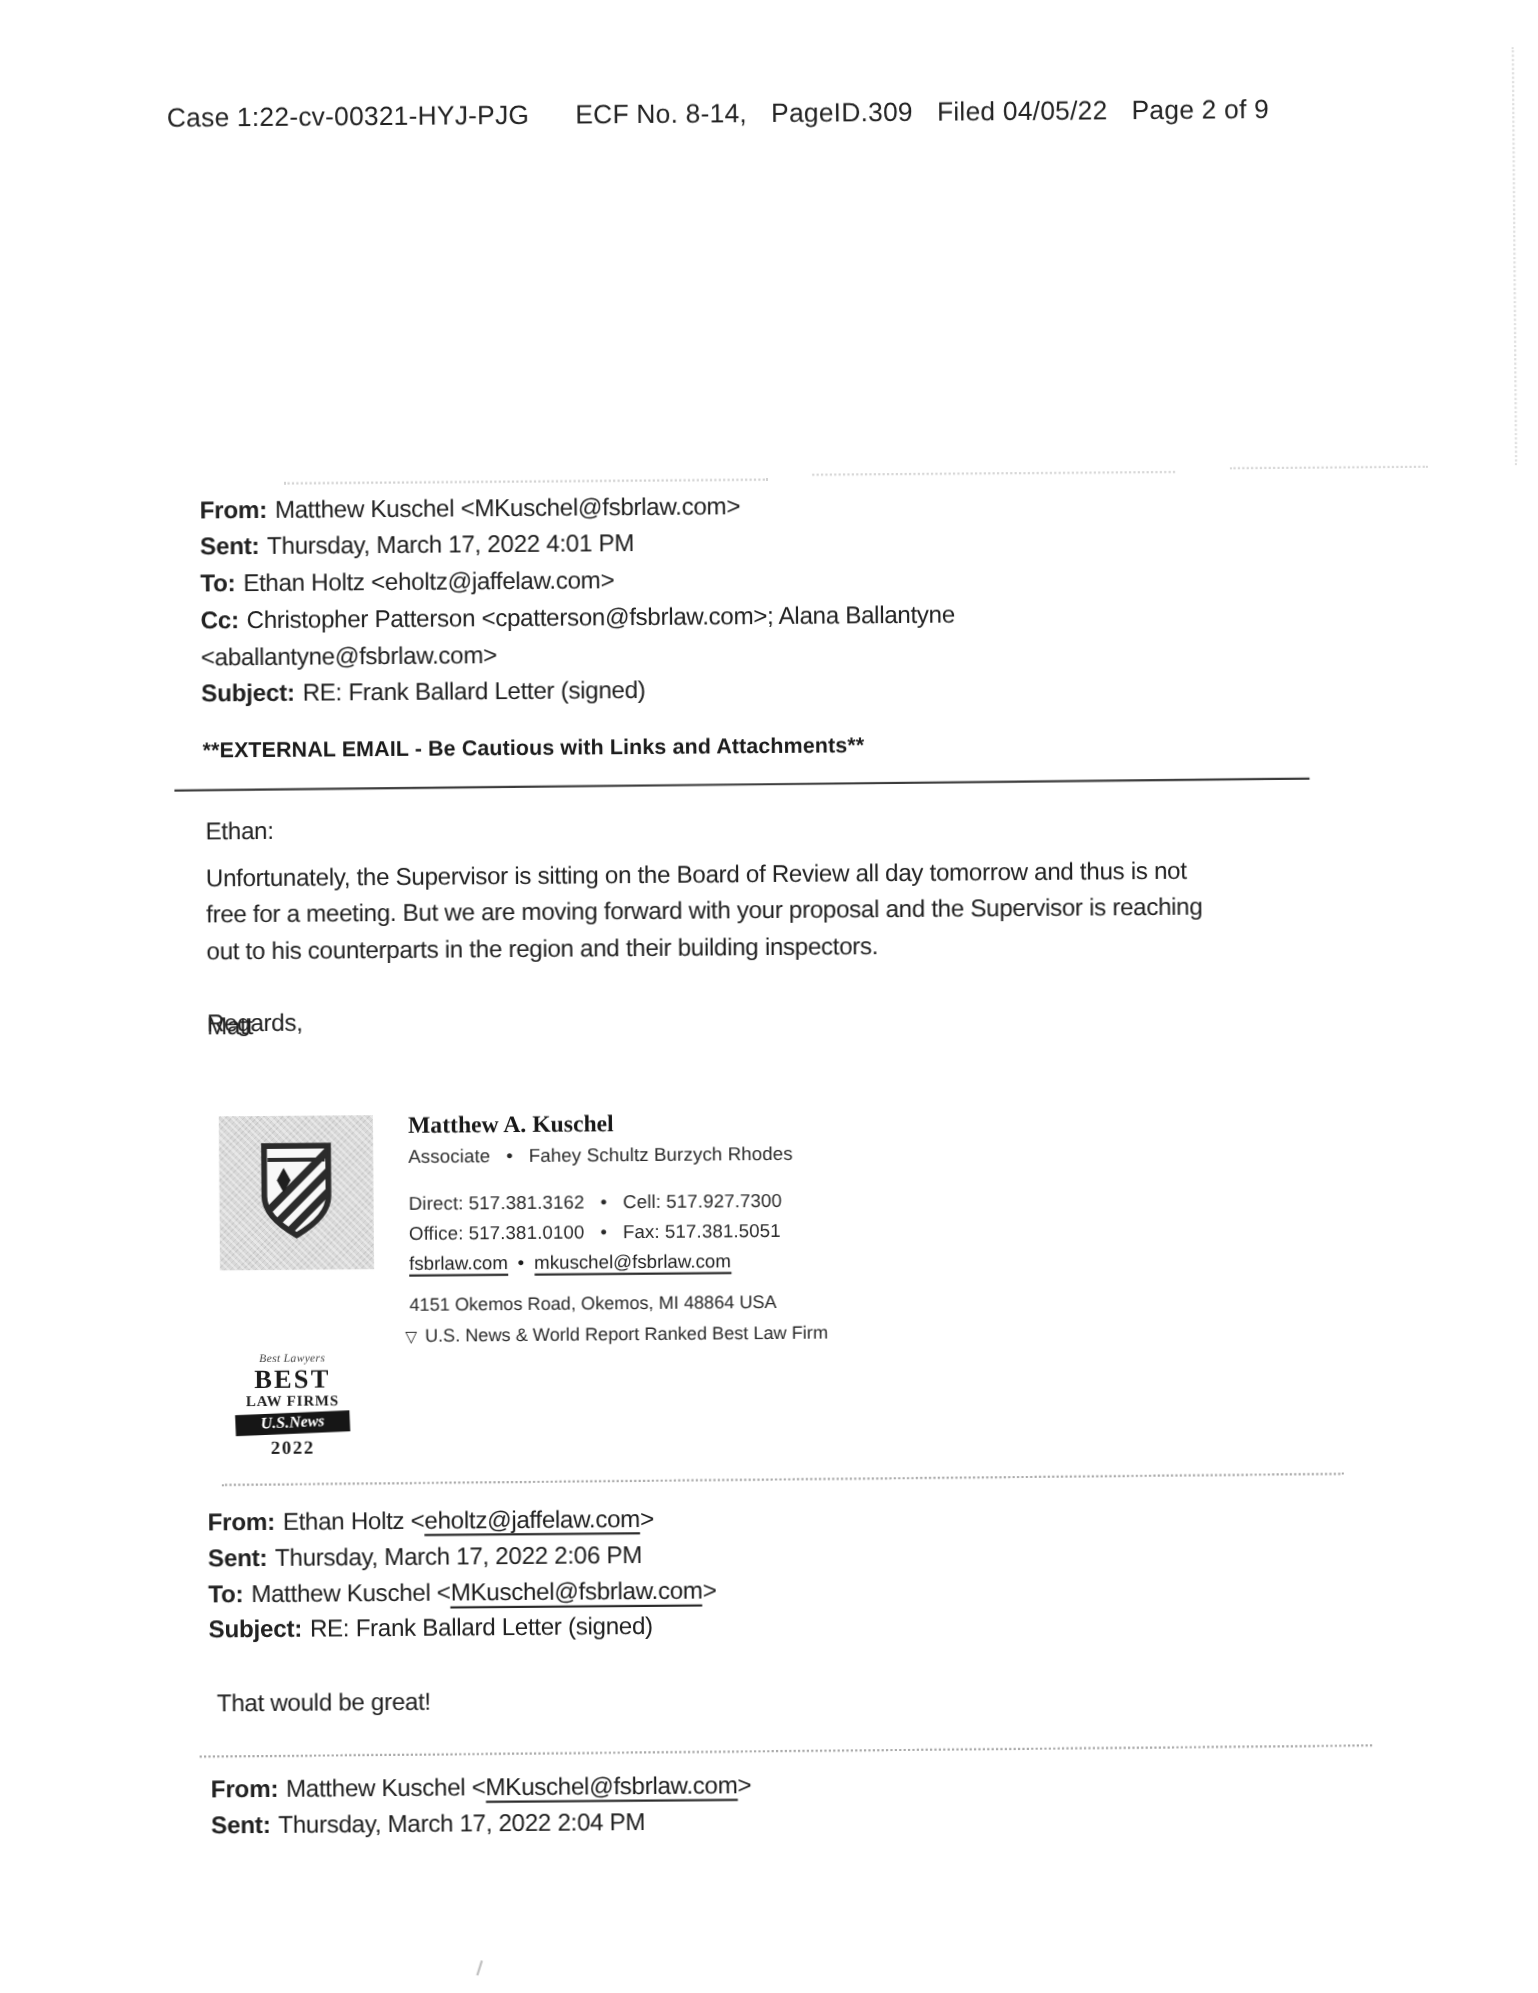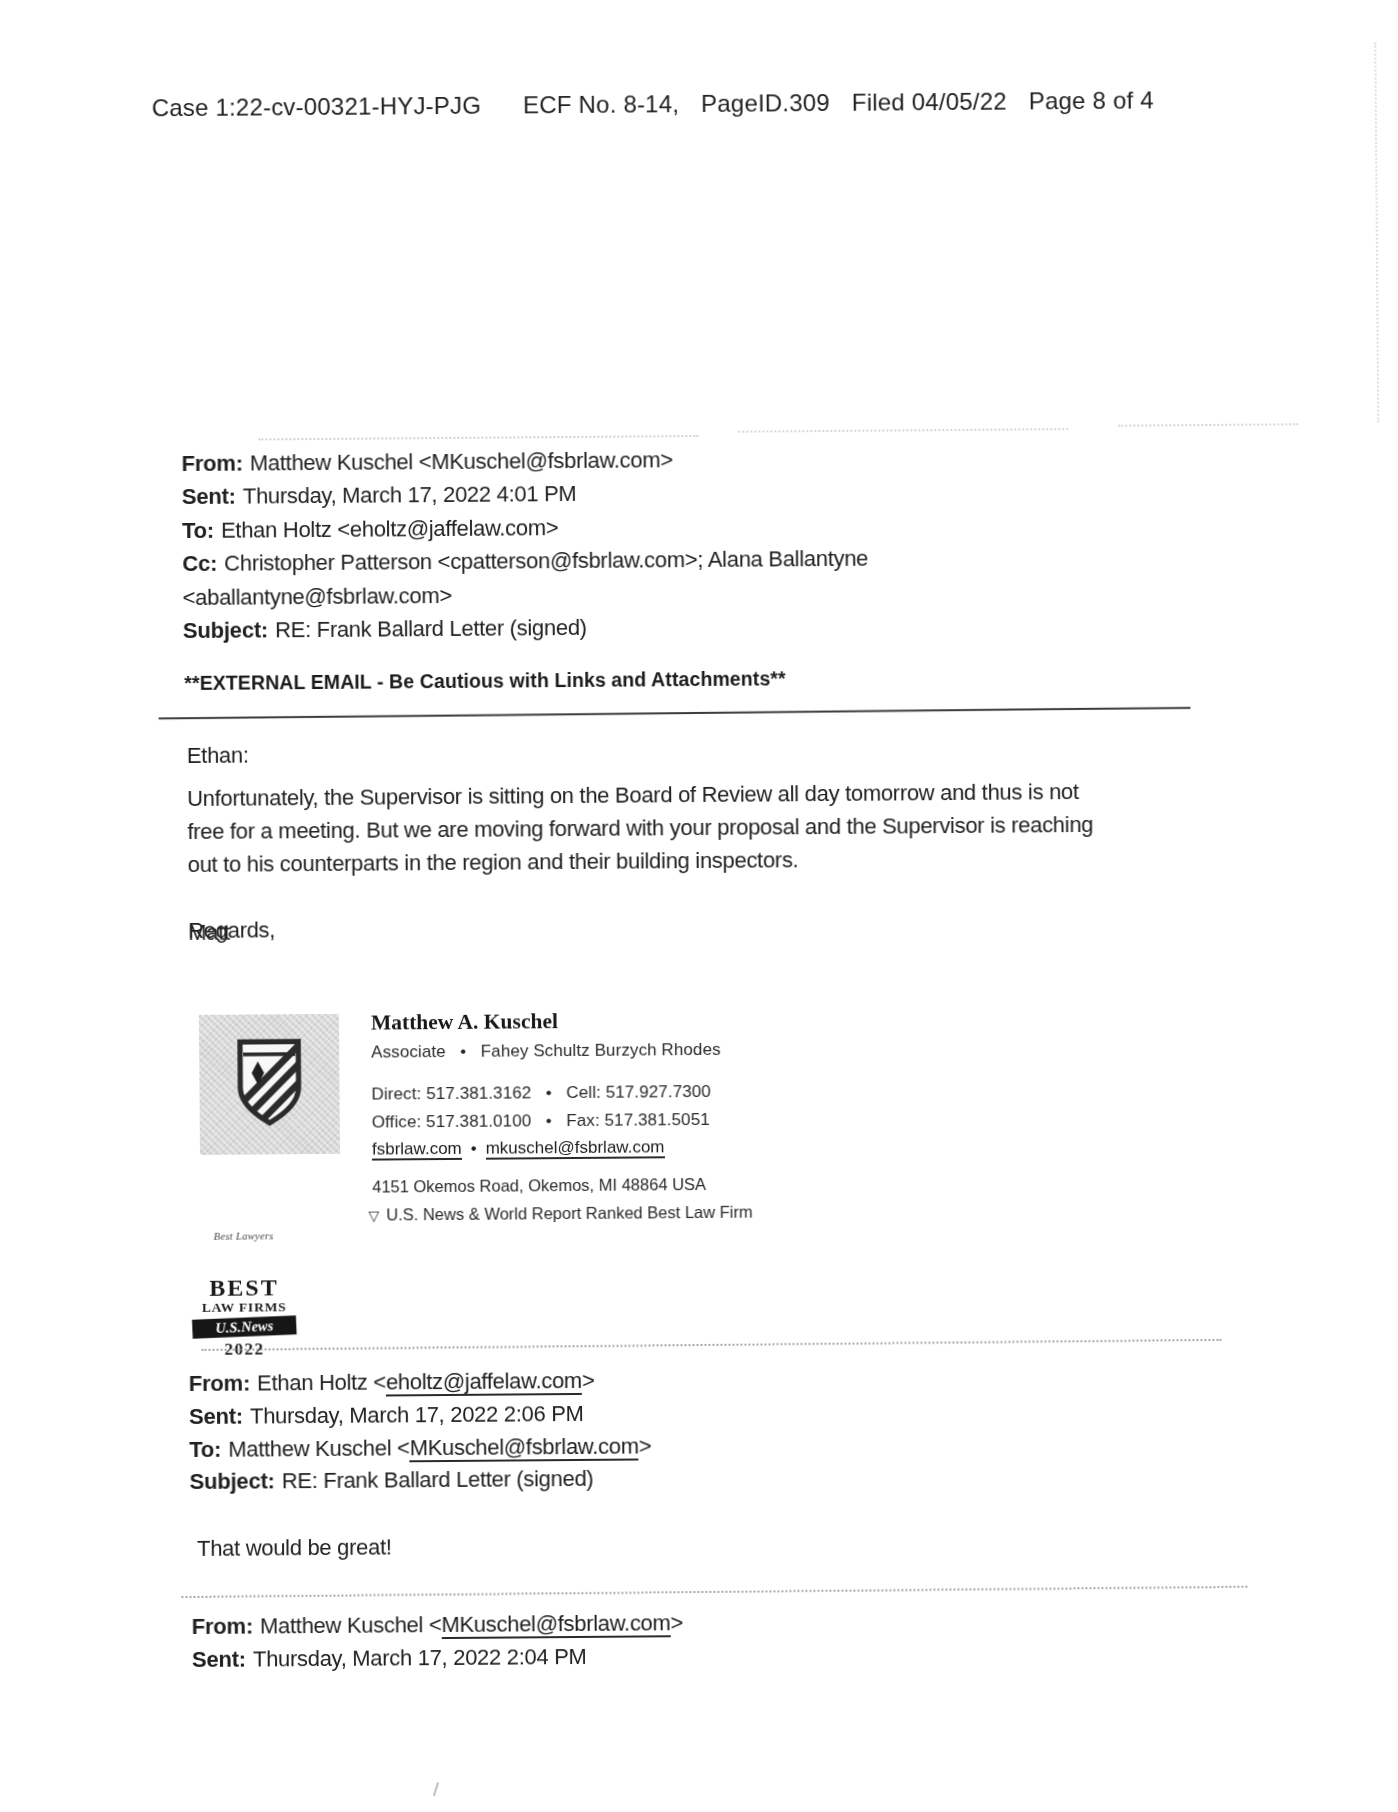--- a/index.html
+++ b/index.html
@@ -35,24 +35,24 @@
   .sig-ph1{left:370px;top:1082px;}
   .sig-ph2{left:370px;top:1110px;}
   .sig-links{left:370px;top:1137px;font-size:17px;color:#1d1d1d;}
   .sig-links .sep{margin:0 9px;border:none;}
   .sig-small{font-size:16.5px;color:#2a2a2a;}
   .sig-addr{left:370px;top:1175px;}
   .sig-award{left:366px;top:1203px;}
   .award-glyph{font-size:14px;margin-right:7px;}
 
   
-  .badge{left:195px;top:1227px;width:92px;text-align:center;color:#1c1c1c;
+  .badge{left:217px;top:1227px;width:92px;text-align:center;color:#1c1c1c;
          font-family:"Liberation Serif",serif;}
   .badge .bl{font-style:italic;font-size:10.5px;letter-spacing:0.3px;line-height:12px;opacity:.85;}
-  .badge .best{font-weight:700;font-size:24px;letter-spacing:2px;line-height:24px;margin-top:33px;}
+  .badge .best{font-weight:700;font-size:24px;letter-spacing:2px;line-height:24px;}
   .badge .lf{font-weight:700;font-size:13.5px;letter-spacing:0.8px;line-height:15px;text-align:center;}
   .badge .banner{background:#161616;color:#fff;font-style:italic;font-weight:700;font-size:14.5px;
                  line-height:19px;width:104px;margin-left:-6px;margin-top:3px;transform:rotate(-2deg);}
   .badge .year{font-weight:700;font-size:17px;letter-spacing:1.5px;margin-top:3px;}
 
   
   .divider{border-top:2px dotted #8d8d8d;opacity:.75;}
   .divider-1{left:198px;top:1344px;width:1020px;transform:rotate(-0.12deg);}
   .divider-2{left:176px;top:1591px;width:1066px;transform:rotate(-0.1deg);}
   .smudge{border-top:2px dotted #9b9b9b;}
@@ -61,21 +61,21 @@
   .smudge-3{left:1122px;top:428px;width:180px;opacity:.4;}
   .vline-artifact{left:1381px;top:48px;height:380px;border-left:2px dotted #bdbdbd;opacity:.5;}
   .stray-mark{left:428px;top:1780px;width:2px;height:14px;background:#8a8a8a;transform:rotate(18deg);opacity:.55;}
 </style>
 </head>
 <body>
 
 <div class="scan">
 
   <div class="abs court-header">
-    <span>Case 1:22-cv-00321-HYJ-PJG</span><span>ECF No. 8-14,</span><span>PageID.309</span><span>Filed 04/05/22</span><span>Page 8 of 4</span>
+    <span>Case 1:22-cv-00321-HYJ-PJG</span><span>ECF No. 8-14,</span><span>PageID.309</span><span>Filed 04/05/22</span><span>Page 2 of 9</span>
   </div>
 
   <div class="abs smudge smudge-1"></div>
   <div class="abs smudge smudge-2"></div>
   <div class="abs smudge smudge-3"></div>
   <div class="abs vline-artifact"></div>
 
   <div class="abs email-block" style="left:185px;top:443px;">
     <div><b>From:</b><span>Matthew Kuschel &lt;MKuschel@fsbrlaw.com&gt;</span></div>
     <div><b>Sent:</b><span>Thursday, March 17, 2022 4:01 PM</span></div>

